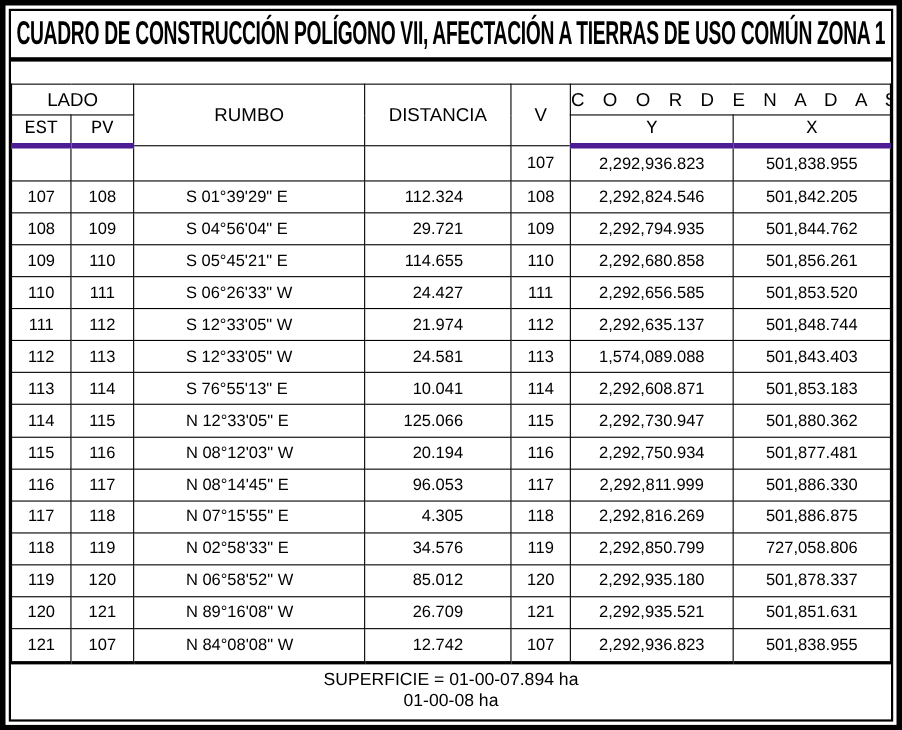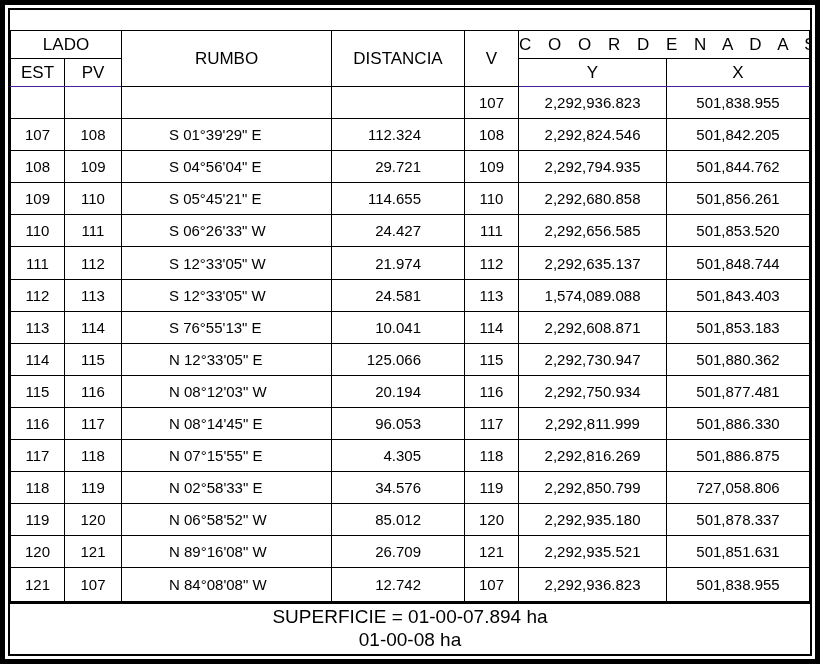--- a/index.html
+++ b/index.html
@@ -47,39 +47,42 @@
   }
   th, td {
     border: 1px solid #000;
     text-align: center;
     vertical-align: middle;
     font-weight: normal;
     overflow: hidden;
     white-space: nowrap;
   }
   thead th { font-size: 17px; height: 28px; }
-  thead tr.sub-header th { border-bottom: 1px solid #4c1d95; }
+  thead tr.sub-header th { border-bottom: 5px solid #4c1d95; font-family: Liberation Mono, monospace; }
   th.coord-head { letter-spacing: 6px; }
   tbody td { font-size: 15px; }
   tbody tr:last-child td { border-bottom: 3px solid #000; }
   td.c-rumbo { text-align: left; padding-left: 47px; }
   td.c-dist  { text-align: right; padding-right: 43px; }
   tfoot td {
     height: 52px;
-    font-size: 19px;
+    font-size: 16px;
     line-height: 1.18;
     border: none;
   }
 </style>
 </head>
 <body>
 
 <div class="frame">
   <div class="inner">
 
+    <div class="title-bar">
+      <span class="title-text fit-x" style="transform: scaleX(0.58432);">CUADRO DE CONSTRUCCIÓN POLÍGONO VII, AFECTACIÓN A TIERRAS DE USO COMÚN ZONA 1</span>
+    </div>
 
     <div class="table-wrap">
       <table>
         <colgroup>
           <col style="width:54px">
           <col style="width:57px">
           <col style="width:210px">
           <col style="width:133px">
           <col style="width:54px">
           <col style="width:148px">

